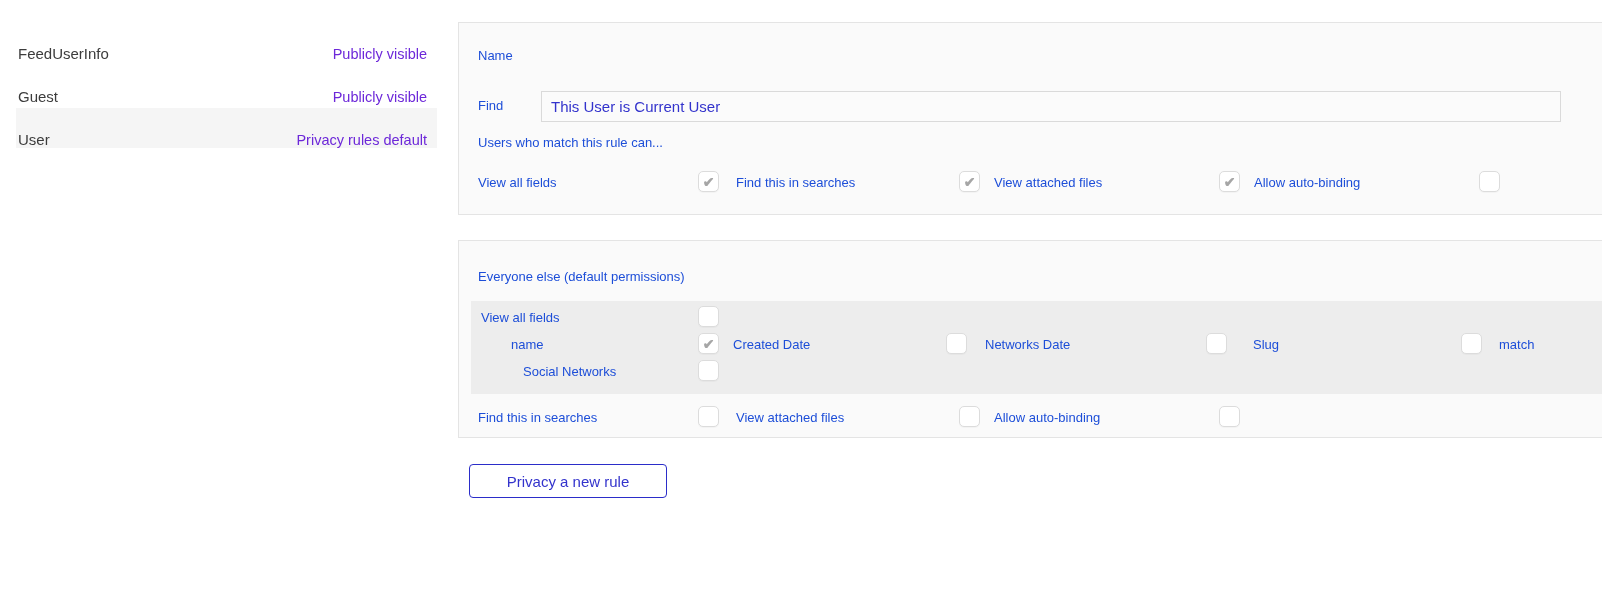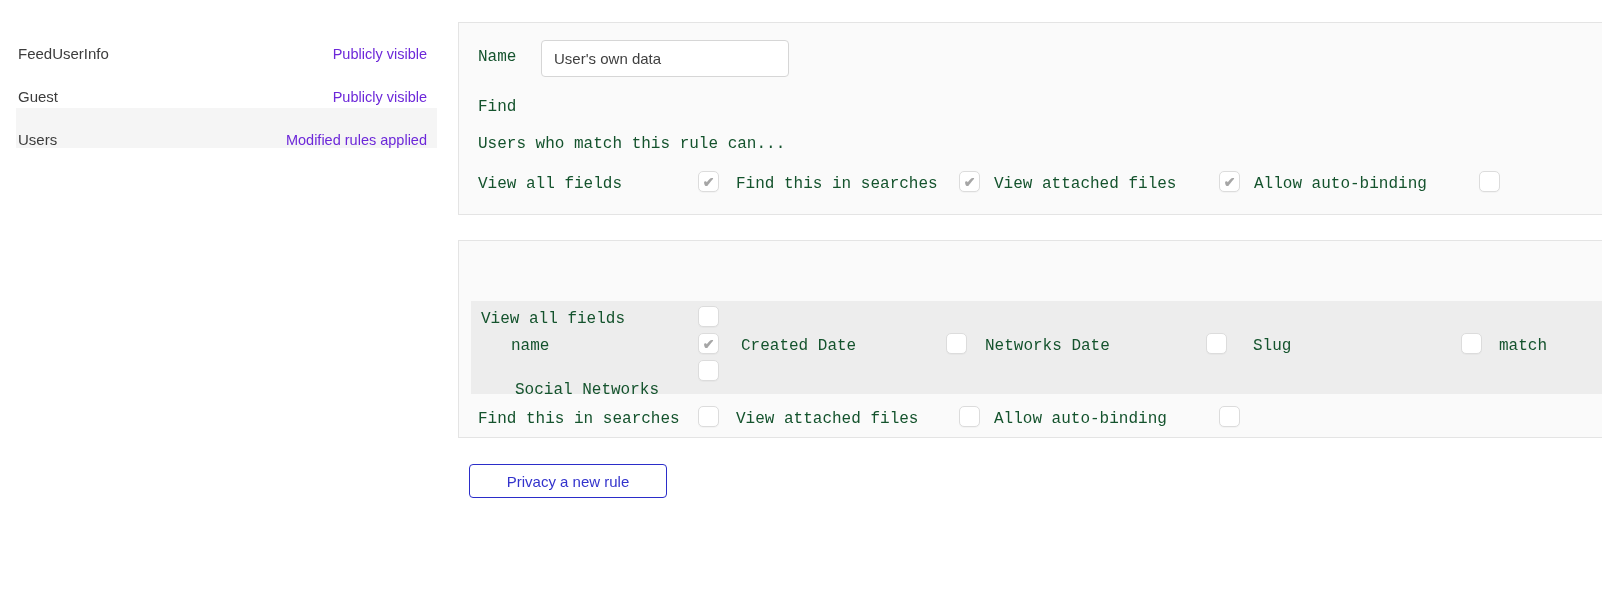--- a/index.html
+++ b/index.html
@@ -13,21 +13,21 @@
   .side-row.checked { background:#f5f5f5; }
   .side-name { font-size:15px; color:#3c3c3c; }
   .side-status { font-size:14.5px; color:#6d28d9; }
 
   
   .panel { position:absolute; left:458px; width:1200px; background:#fafafa;
     border:1px solid #e4e4e4; }
   .panel1 { top:22px; height:193px; }
   .panel2 { top:240px; height:198px; }
 
-  .lbl { position:absolute; font-size:16px; color:#14532d; white-space:nowrap;font-family:Liberation Mono, monospace; }
+  .lbl { position:absolute; font-size:13px; color:#1d4ed8; white-space:nowrap; }
 
   .name-input { position:absolute; left:82px; top:17px; width:248px; height:37px;
     background:#ffffff; border:1px solid #d6d6d6; border-radius:4px;
     padding:0 12px; font-size:15px; color:#3f3f3f; font-family:"Liberation Sans", sans-serif; }
 
   .when-field { position:absolute; left:82px; top:68px; width:1020px; height:31px;
     background:#fbfbfb; border:1px solid #dadada; line-height:29px;
     padding:0 9px; font-size:15px; color:#3333cc; cursor:pointer; white-space:nowrap; }
 
   .row { position:absolute; height:27px; }
@@ -52,30 +52,30 @@
 <div class="sidebar">
   <div class="side-row">
     <span class="side-name">FeedUserInfo</span>
     <span class="side-status">Publicly visible</span>
   </div>
   <div class="side-row">
     <span class="side-name">Guest</span>
     <span class="side-status">Publicly visible</span>
   </div>
   <div class="side-row checked">
-    <span class="side-name">Users</span>
-    <span class="side-status">Modified rules applied</span>
+    <span class="side-name">User</span>
+    <span class="side-status">Privacy rules default</span>
   </div>
 </div>
 
 <div class="panel panel1">
   <span class="lbl" style="left:19px; top:25px;">Name</span>
-  <input class="name-input" type="text" value="User's own data" style="">
 
   <span class="lbl" style="left:19px; top:75px;">Find</span>
+  <div class="when-field">This User is Current User</div>
 
   <span class="lbl" style="left:19px; top:112px;">Users who match this rule can...</span>
 
   <div class="row" style="left:0; top:148px; width:1200px;">
     <span class="lbl" style="left:19px;">View all fields</span>
     <span class="cb checked" style="left:239px;">
         <span class="tick">✔</span>
       </span>
 
     <span class="lbl" style="left:277px;">Find this in searches</span>
@@ -87,48 +87,49 @@
     <span class="cb checked" style="left:760px;">
         <span class="tick">✔</span>
       </span>
 
     <span class="lbl" style="left:795px;">Allow auto-binding</span>
     <span class="cb" style="left:1020px;"></span>
   </div>
 </div>
 
 <div class="panel panel2">
+  <span class="lbl" style="left:19px; top:28px;">Everyone else (default permissions)</span>
 
   <div class="gray-band">
     <div class="row" style="left:0; top:5px; width:1180px;">
       <span class="lbl" style="left:10px;">View all fields</span>
       <span class="cb" style="left:227px;"></span>
     </div>
 
     <div class="row" style="left:0; top:32px; width:1180px;">
       <span class="lbl" style="left:40px;">name</span>
       <span class="cb checked" style="left:227px;">
           <span class="tick">✔</span>
         </span>
 
-      <span class="lbl" style="left:270px;text-align:center;">Created Date</span>
+      <span class="lbl" style="left:262px;text-align:center;">Created Date</span>
       <span class="cb" style="left:475px;"></span>
 
       <span class="lbl" style="left:514px;">Networks Date</span>
       <span class="cb" style="left:735px;"></span>
 
       <span class="lbl" style="left:782px;">Slug</span>
       <span class="cb" style="left:990px;"></span>
 
       <span class="lbl" style="left:1028px;">match</span>
 
     </div>
 
     <div class="row" style="left:0; top:59px; width:1180px;">
-      <span class="lbl" style="left:44px;margin-top:17px;">Social Networks</span>
+      <span class="lbl" style="left:52px;">Social Networks</span>
       <span class="cb" style="left:227px;"></span>
     </div>
   </div>
 
   <div class="row" style="left:0; top:165px; width:1200px;">
     <span class="lbl" style="left:19px;">Find this in searches</span>
     <span class="cb" style="left:239px;"></span>
 
     <span class="lbl" style="left:277px;">View attached files</span>
     <span class="cb" style="left:500px;"></span>

